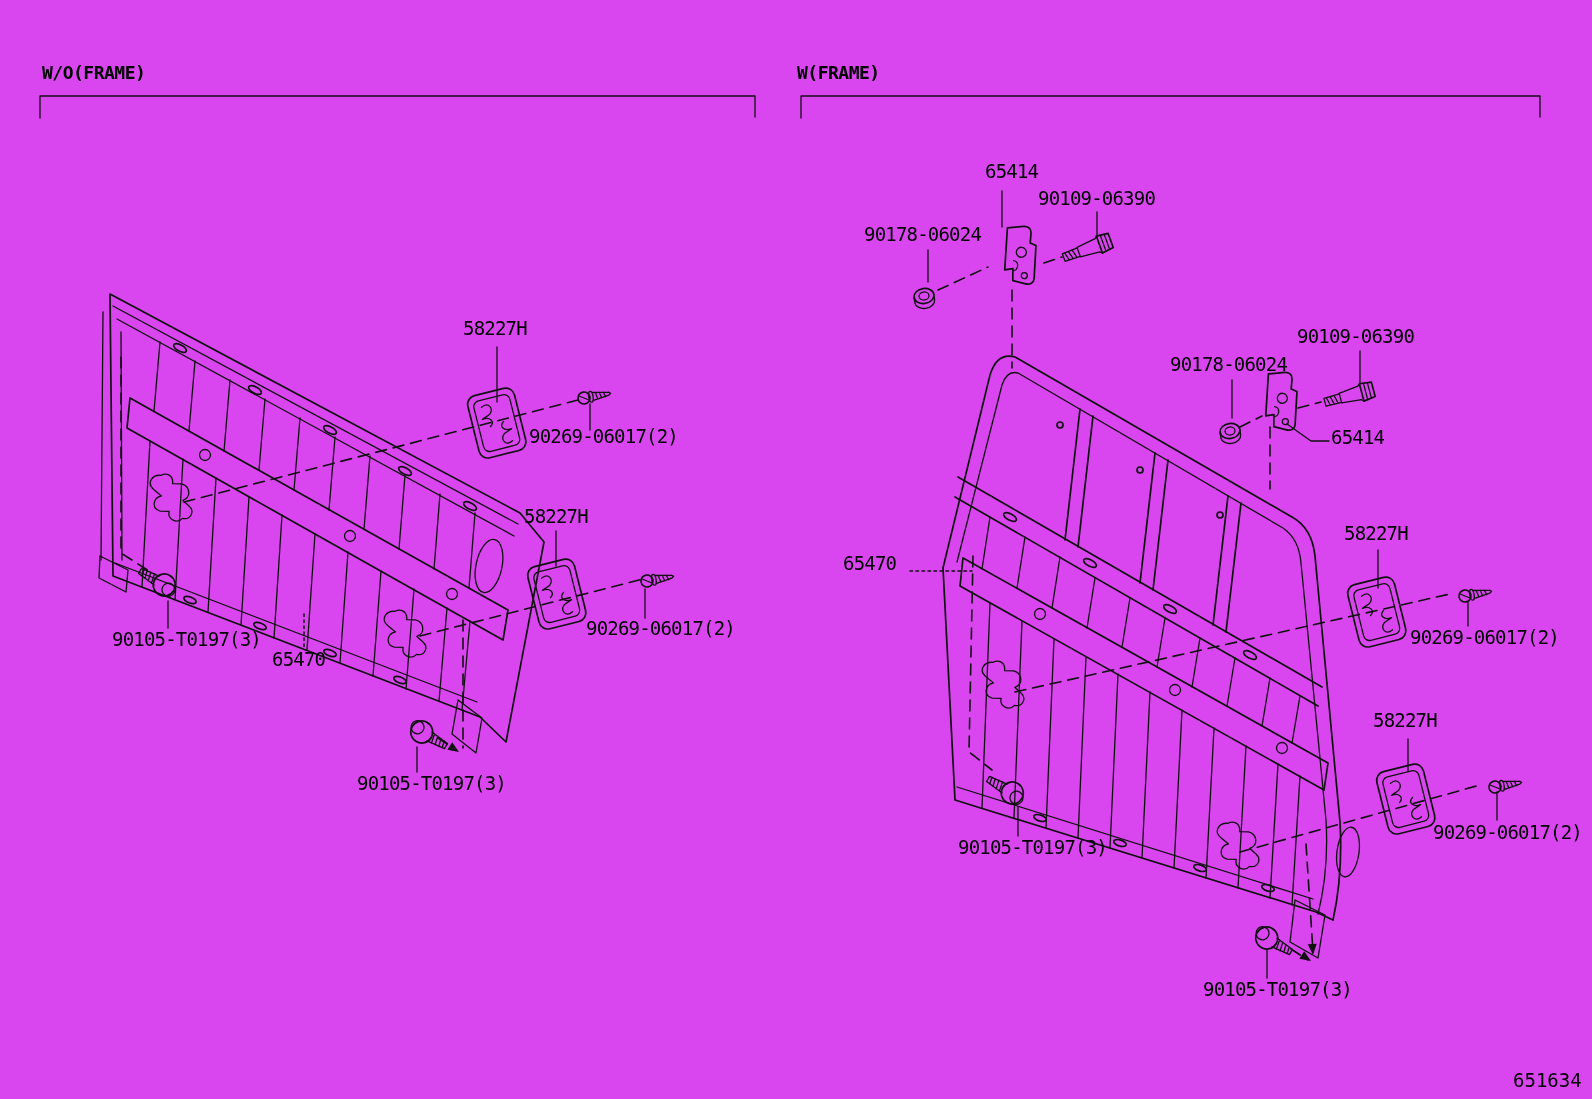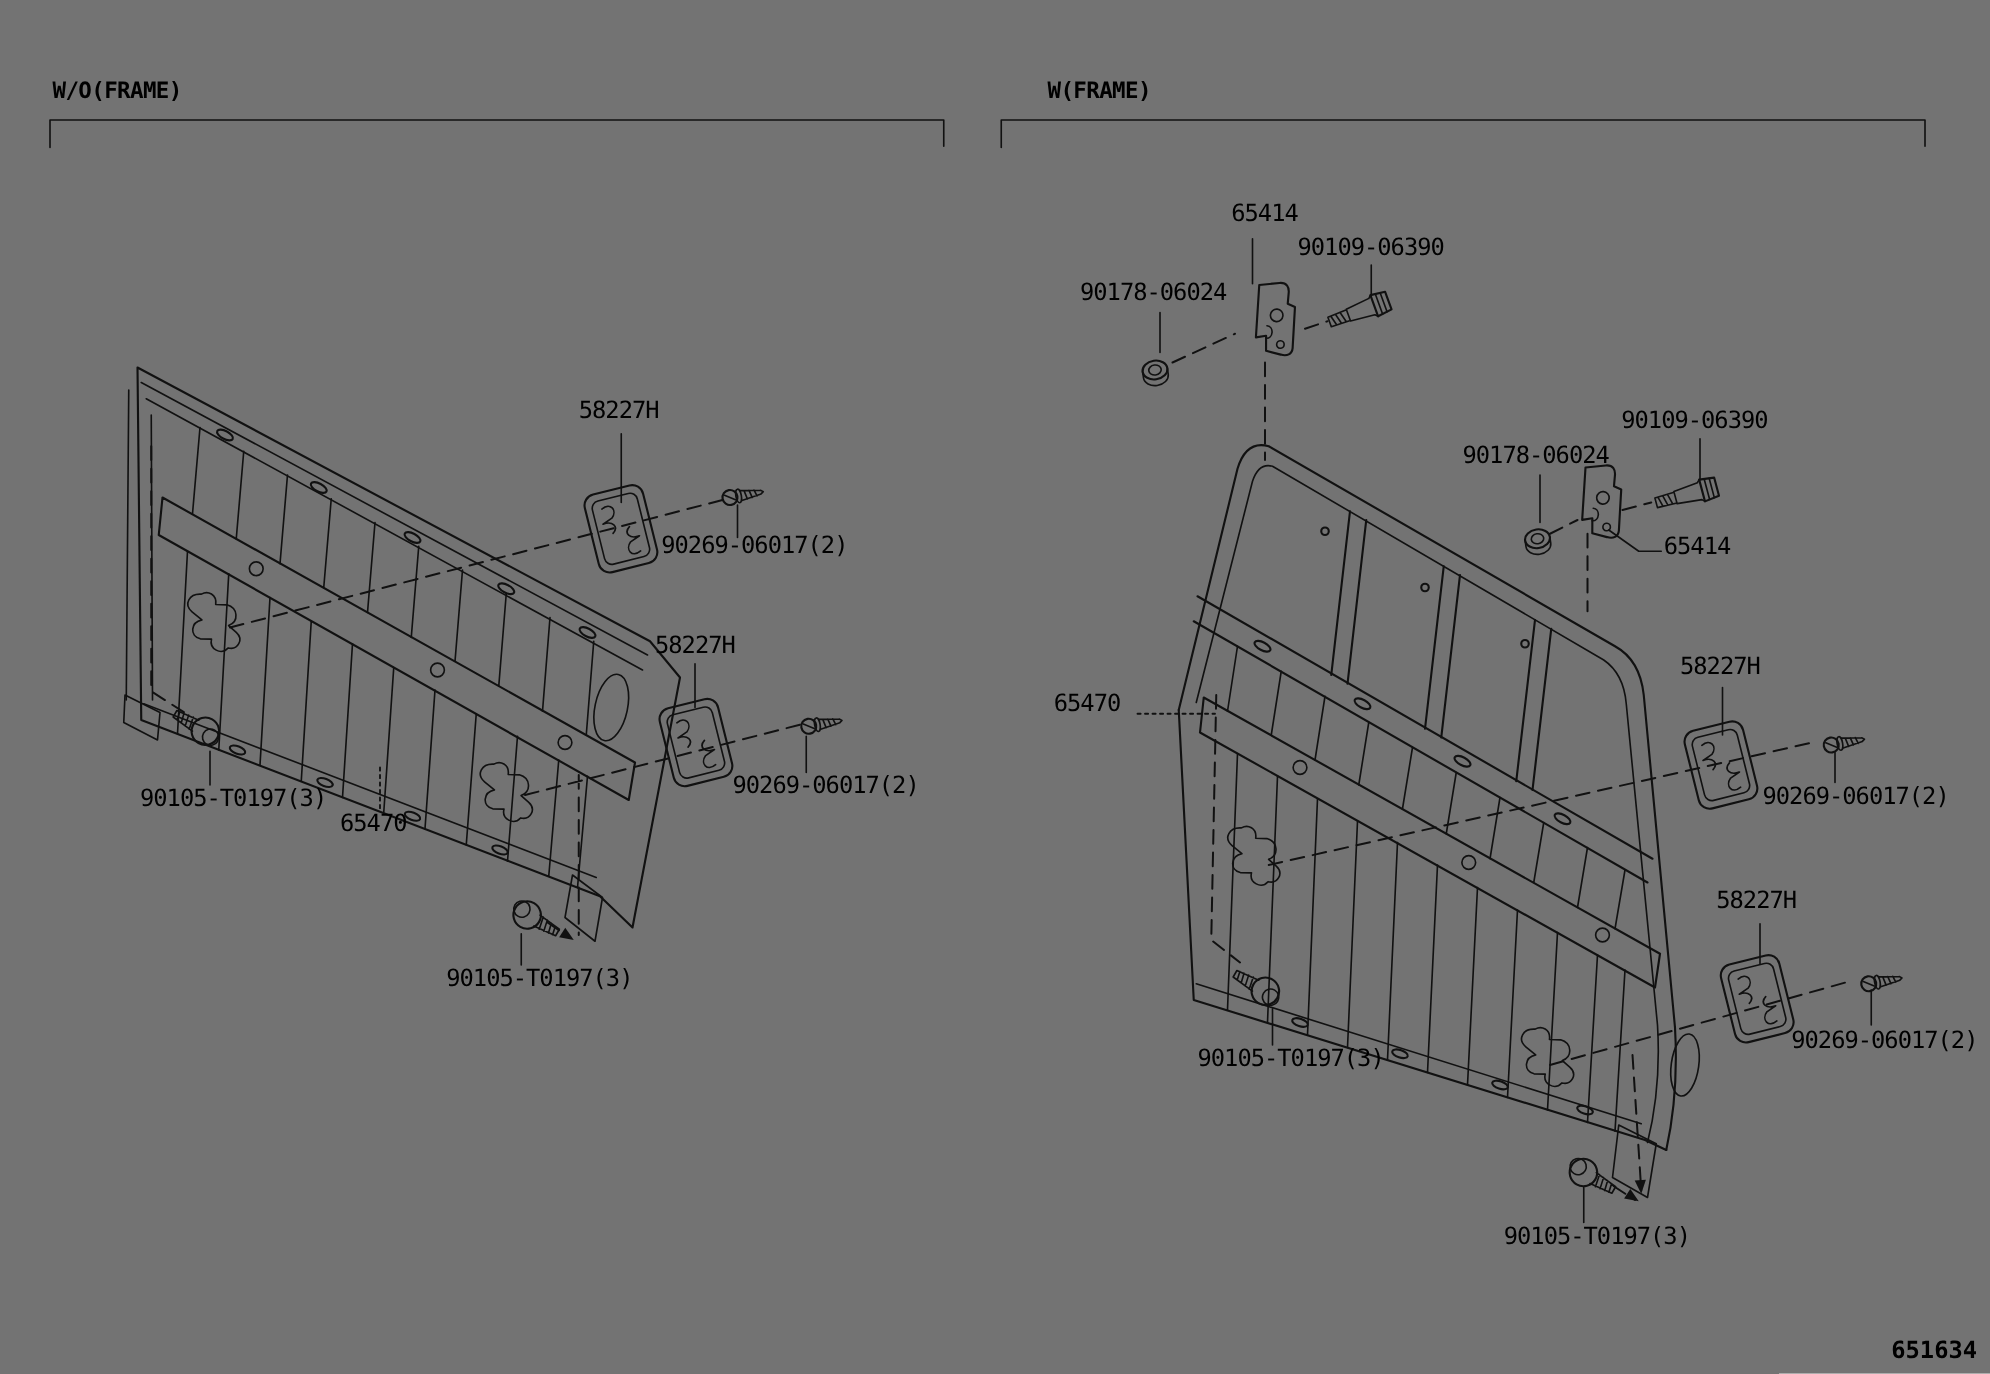--- a/index.html
+++ b/index.html
@@ -1,30 +1,30 @@
 <!DOCTYPE html>
 <html><head>
 <meta charset="utf-8">
 <title>Parts Diagram</title>
 <style>
   html,body{margin:0;padding:0;background:#fff;}
-  .stage{position:relative;width:1592px;height:1099px;background:#737373;overflow:hidden;
+  .stage{position:relative;width:1592px;height:1099px;background:#d946ef;overflow:hidden;
          font-family:"DejaVu Sans Mono",monospace;}
   .art{position:absolute;left:0;top:0;}
   .art path,.art line,.art ellipse,.art circle,.art polyline,.art rect{
       stroke:#111;stroke-width:1.7;fill:none;stroke-linecap:round;stroke-linejoin:round;}
   .art .thin{stroke-width:1.3;}
   .art .dash{stroke-dasharray:11 7;stroke-width:1.6;}
   .art .dot{stroke-dasharray:2.5 3.5;stroke-width:1.5;}
   .art .arrow{fill:#111;stroke:none;}
   .lbl{position:absolute;font-weight:normal;font-size:19px;letter-spacing:-0.8px;
        color:#000;white-space:nowrap;line-height:1;}
   .hdr{position:absolute;font-weight:bold;font-size:18px;letter-spacing:-0.5px;
        color:#000;white-space:nowrap;line-height:1;}
-  .code{position:absolute;font-weight:bold;font-size:19px;color:#000;line-height:1;}
+  .code{position:absolute;font-weight:normal;font-size:19px;color:#000;line-height:1;}
 </style>
 </head>
 <body>
 
 <div class="stage">
 
 <svg class="art" width="1592" height="1099" viewBox="0 0 1592 1099">
   <defs>
     <g id="plate">
       <rect x="-24" y="-33" width="48" height="64" rx="9"></rect>
@@ -193,21 +193,21 @@
   <use href="#bolt" transform="translate(1265,937) rotate(30)"></use>
   <use href="#nut" transform="translate(924,296) rotate(-8)"></use>
   <use href="#nut" transform="translate(1230,431) rotate(-8)"></use>
   <use href="#lbolt" transform="translate(1090,248) rotate(-20)"></use>
   <use href="#lbolt" transform="translate(1352,395) rotate(-15)"></use>
   <use href="#bracket" transform="translate(1018,256) rotate(5)"></use>
   <use href="#bracket" transform="translate(1279,402) rotate(5)"></use>
 </svg>
 
 <div class="hdr" style="left:42px;top:64px">W/O(FRAME)</div>
-<div class="hdr" style="left:838px;top:64px">W(FRAME)</div>
+<div class="hdr" style="left:797px;top:64px">W(FRAME)</div>
 
 <div class="lbl" style="left:463px;top:319px">58227H</div>
 <div class="lbl" style="left:529px;top:427px">90269-06017(2)</div>
 <div class="lbl" style="left:524px;top:507px">58227H</div>
 <div class="lbl" style="left:586px;top:619px">90269-06017(2)</div>
 <div class="lbl" style="left:112px;top:630px">90105-T0197(3)</div>
 <div class="lbl" style="left:272px;top:650px">65470</div>
 <div class="lbl" style="left:357px;top:774px">90105-T0197(3)</div>
 
 <div class="lbl" style="left:985px;top:162px">65414</div>

